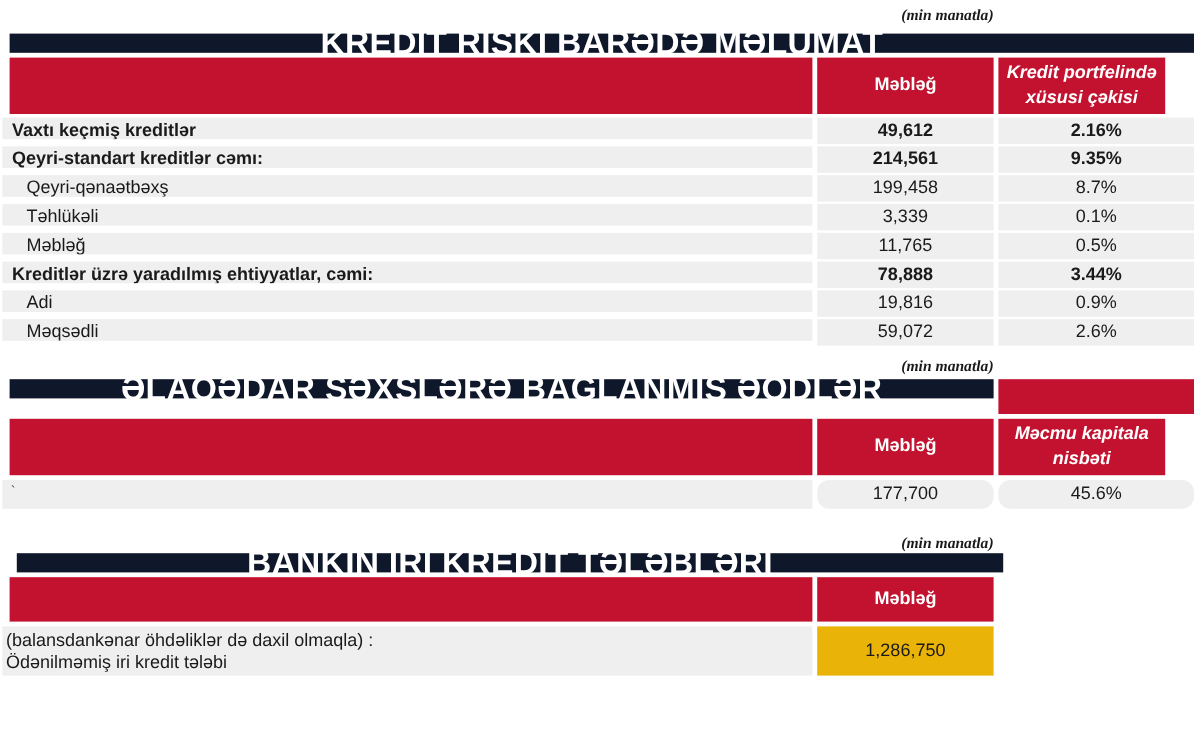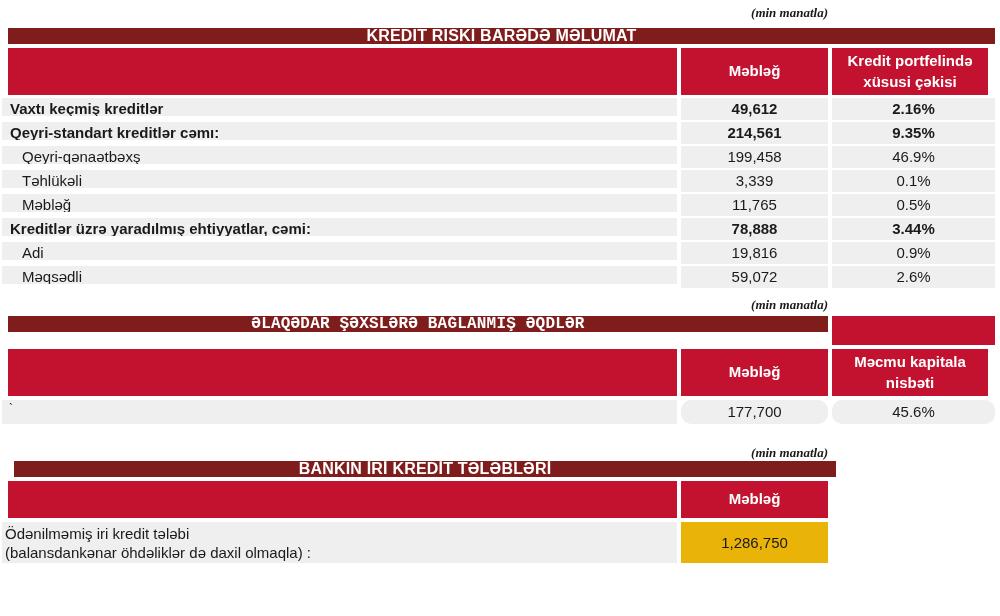--- a/index.html
+++ b/index.html
@@ -16,24 +16,24 @@
     font-weight: bold;
     font-size: 13px;
     height: 14px;
     line-height: 14px;
   }
 
   
   .titlebar-row { display: flex; gap: 4px; margin-left: 6px; }
   .titlebar {
     height: 16px;
-    background: #7f1d1d;
+    background: #0f172a;
     color: #ffffff;
     font-weight: bold;
-    font-size: 16px;
+    font-size: 28px;
     display: flex;
     align-items: center;
     justify-content: center;
     letter-spacing: 0.2px;
   }
   .t1-title { width: 987px; margin-left: 6px; }
   .t2-title { width: 820px; }
   .t3-title { width: 822px; margin-left: 6px; }
   .title-side-cell { width: 163px; height: 29px; background: #C2122F; }
 
@@ -48,36 +48,36 @@
     align-items: center;
     justify-content: center;
     text-align: center;
     line-height: 1.35;
     padding: 2px 4px;
   }
   .h47 { height: 47px; }
   .h37 { height: 37px; }
   .hc1 { width: 669px; }
   .hc2 { width: 147px; }
-  .hc3 { width: 156px; }
+  .hc3 { width: 139px; font-style: italic; }
 
   
   .rows { margin-top: 3px; }
   .drow { display: flex; gap: 4px; margin-bottom: 2px; }
   .dcell { background: #EFEFEF; font-size: 15px; }
   .dc1 { width: 675px; height: 18px; line-height: 22px; padding-left: 8px;
          white-space: nowrap; overflow: hidden; }
   .dc2 { width: 147px; height: 22px; line-height: 22px; text-align: center; }
   .dc3 { width: 163px; height: 22px; line-height: 22px; text-align: center; }
   .bold { font-weight: bold; }
   .sub  { padding-left: 20px; }
 
   
   .t2-note { margin-top: 10px; }
-  .t2-titlebar-row { margin-top: 4px; font-family: Liberation Mono, monospace; }
+  .t2-titlebar-row { margin-top: 4px; }
   .t2-drow { margin-top: 4px; margin-bottom: 0; }
   .t2-dc1 { height: 24px; line-height: 12px; padding-top: 3px; padding-left: 7px; font-size: 12px; }
   .t2-dc2, .t2-dc3 { height: 24px; line-height: 24px; border-radius: 10px; }
 
   
   .t3-note { margin-top: 22px; }
   .t3-titlebar-row { margin-top: 1px; }
   .t3-drow { margin-top: 4px; margin-bottom: 0; }
   .t3-dc1 { width: 675px; height: 41px; padding: 2px 0 0 3px; line-height: 19px;
             white-space: normal; font-size: 15px; background: #EFEFEF; }
@@ -106,21 +106,21 @@
       <div class="dcell dc3 bold">2.16%</div>
     </div>
     <div class="drow">
       <div class="dcell dc1 bold">Qeyri-standart kreditlər cəmı:</div>
       <div class="dcell dc2 bold">214,561</div>
       <div class="dcell dc3 bold">9.35%</div>
     </div>
     <div class="drow">
       <div class="dcell dc1 sub">Qeyri-qənaətbəxş</div>
       <div class="dcell dc2">199,458</div>
-      <div class="dcell dc3">46.9%</div>
+      <div class="dcell dc3">8.7%</div>
     </div>
     <div class="drow">
       <div class="dcell dc1 sub">Təhlükəli</div>
       <div class="dcell dc2">3,339</div>
       <div class="dcell dc3">0.1%</div>
     </div>
     <div class="drow">
       <div class="dcell dc1 sub">Məbləğ</div>
       <div class="dcell dc2">11,765</div>
       <div class="dcell dc3">0.5%</div>
@@ -167,19 +167,19 @@
     <div class="titlebar t3-title" style="margin-left:6px;">BANKIN İRİ KREDİT TƏLƏBLƏRİ</div>
   </div>
 
   <div class="hrow">
     <div class="hcell hc1 h37"></div>
     <div class="hcell hc2 h37">Məbləğ</div>
   </div>
 
   <div class="drow t3-drow">
     <div class="t3-dc1">
+      <div>(balansdankənar öhdəliklər də daxil olmaqla) :</div>
       <div>Ödənilməmiş iri kredit tələbi</div>
-      <div>(balansdankənar öhdəliklər də daxil olmaqla) :</div>
     </div>
     <div class="t3-dc2">1,286,750</div>
   </div>
 
 </div>
 
 </body></html>

